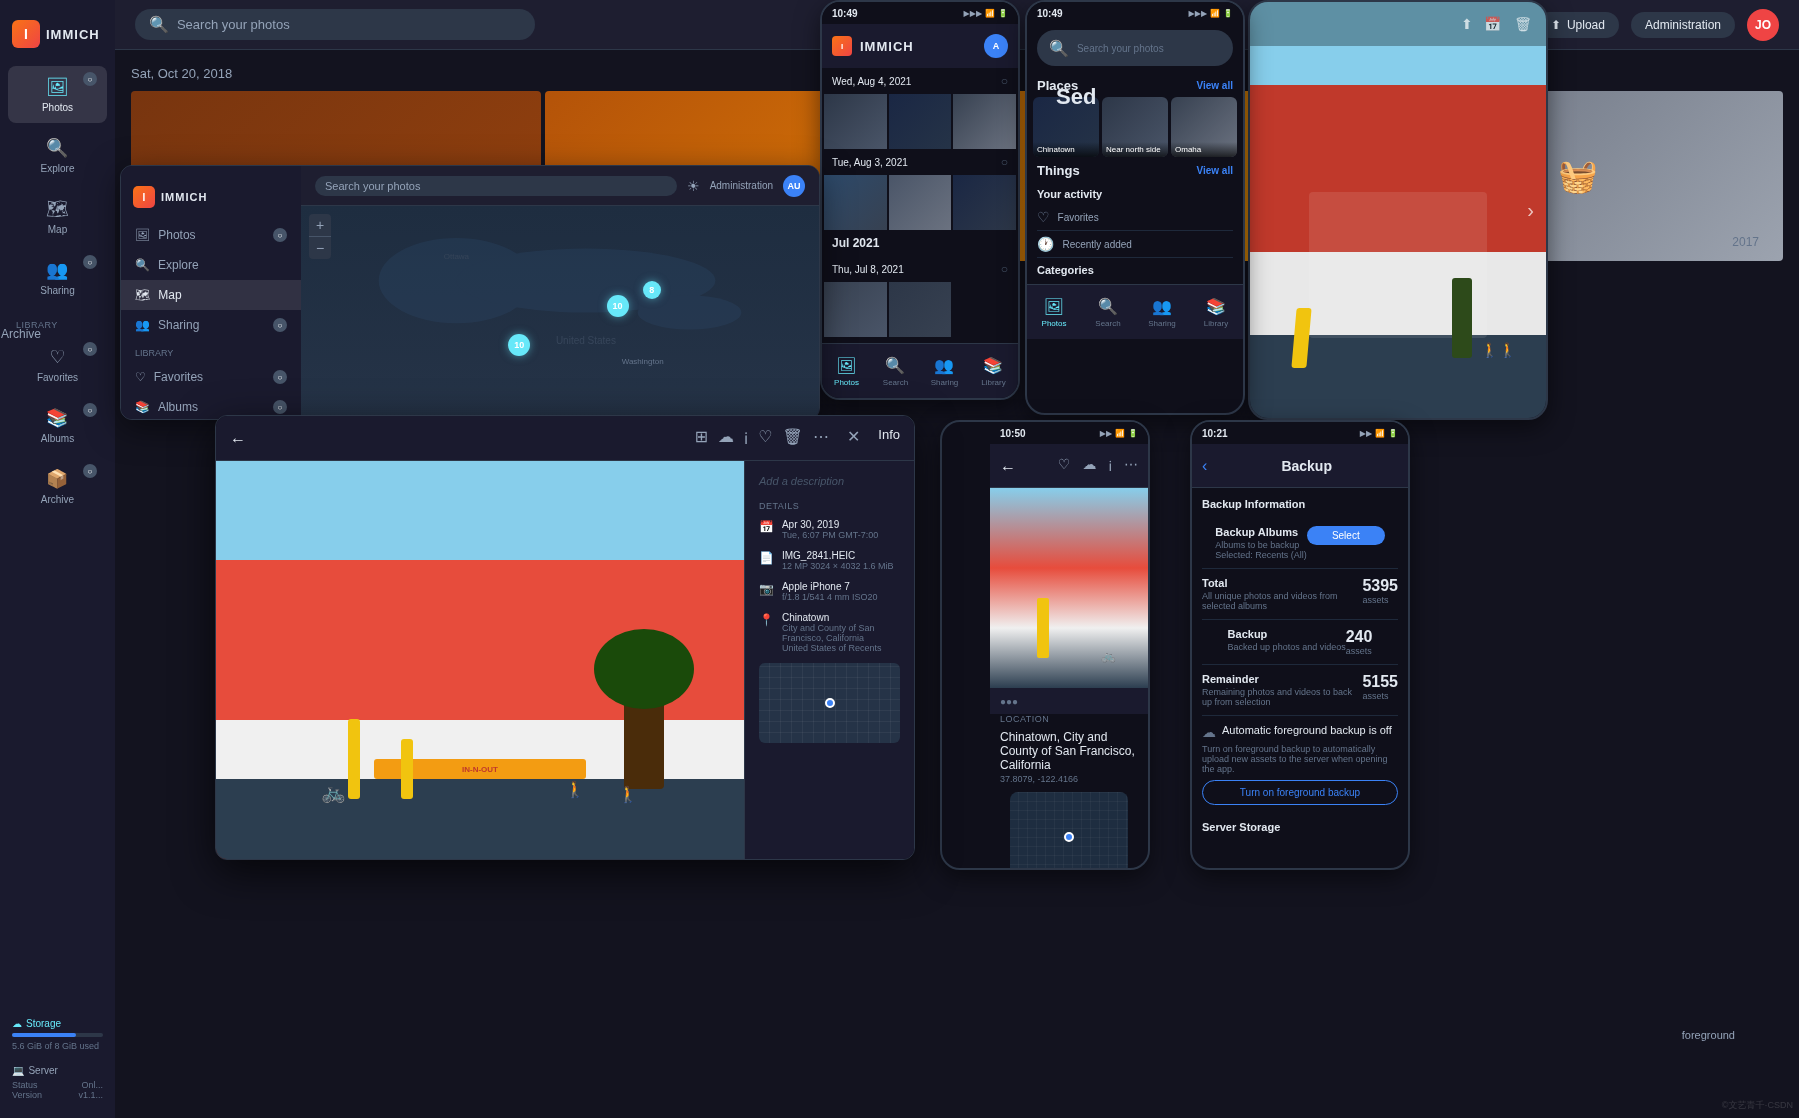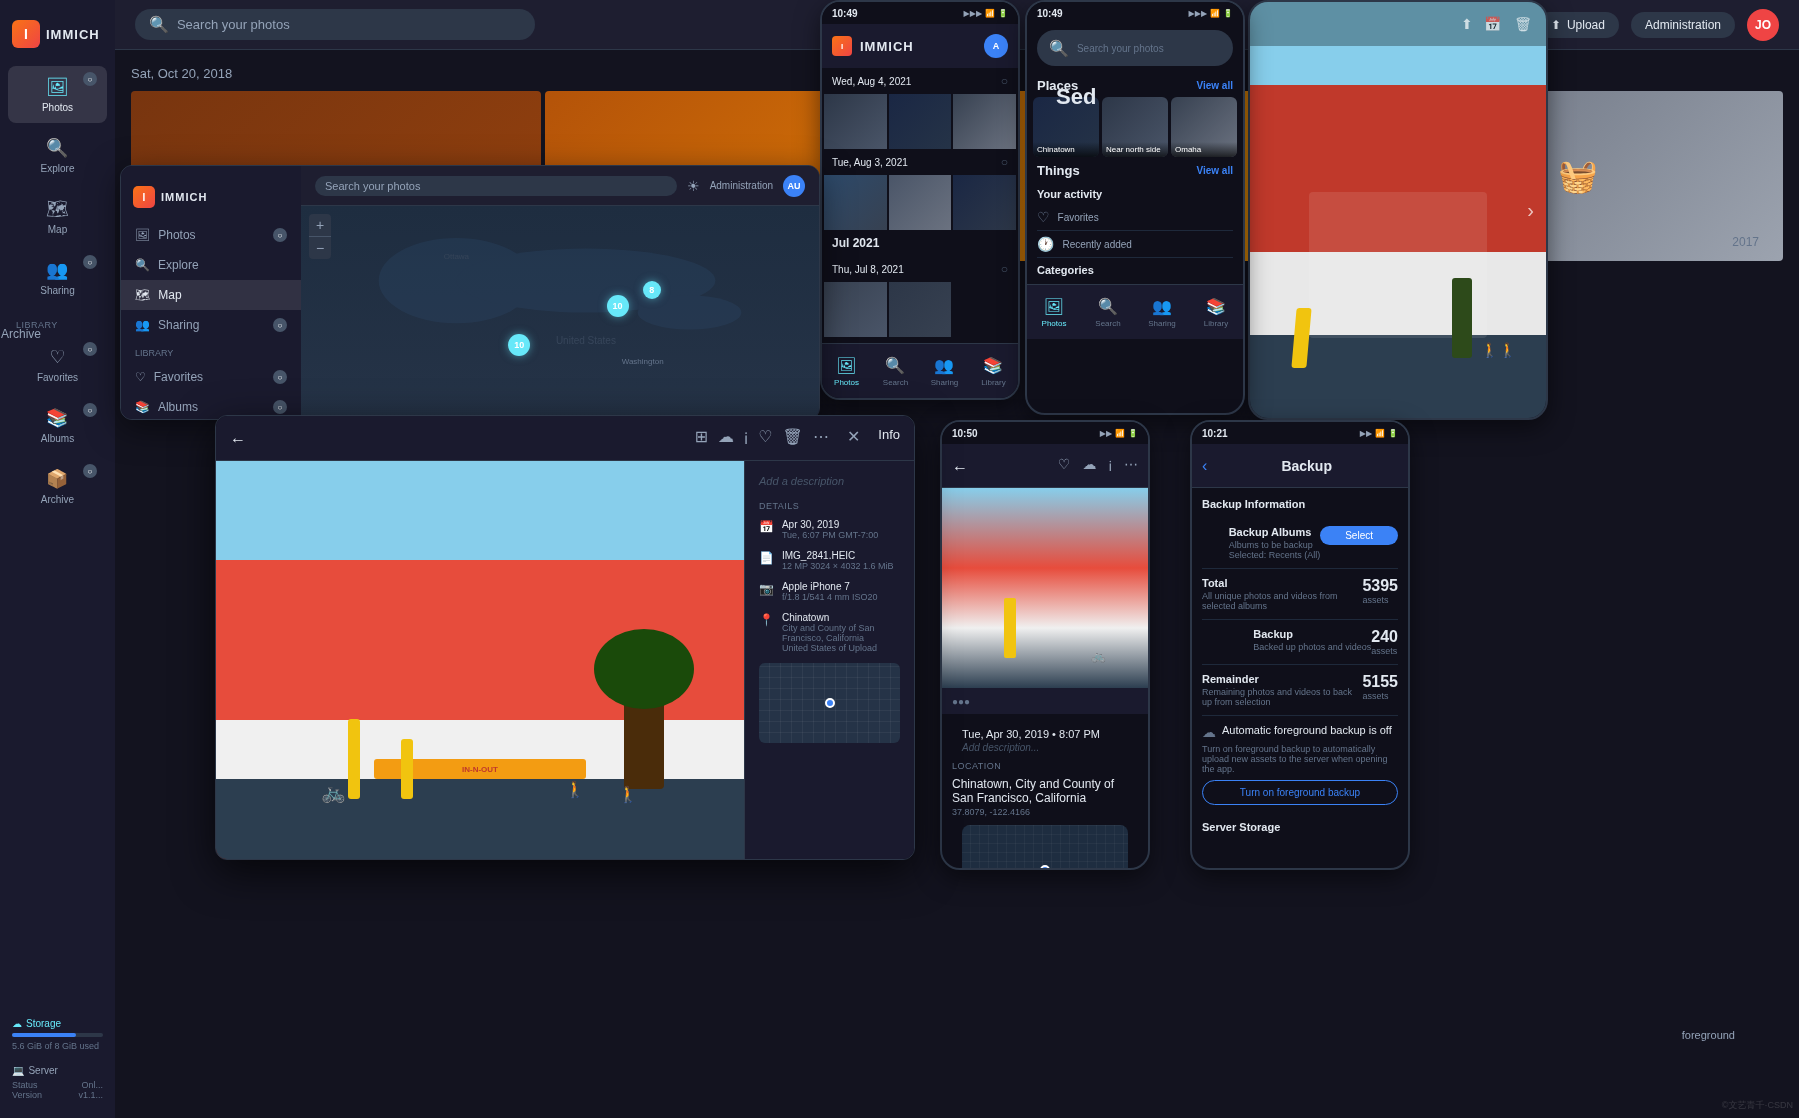--- a/index.html
+++ b/index.html
@@ -596,20 +596,21 @@
       position: absolute;
       left: 940px; top: 420px;
       width: 210px;
       height: 450px;
       background: #0f0f1a;
       border-radius: 20px;
       border: 2px solid #2d3748;
       z-index: 20;
       overflow: hidden;
       box-shadow: 0 8px 24px rgba(0,0,0,0.5);
+      padding-left: 48px;
     }
     .mobile-detail-header {
       height: 44px;
       background: #1a1a2e;
       display: flex; align-items: center;
       padding: 0 10px;
       gap: 10px;
       border-bottom: 1px solid #2d3748;
     }
     .mobile-back-btn { font-size: 16px; color: #e2e8f0; cursor: pointer; }
@@ -668,21 +669,21 @@
       display: flex; align-items: center;
       padding: 0 10px;
       gap: 8px;
       border-bottom: 1px solid #2d3748;
     }
     .backup-back { font-size: 16px; color: #3b82f6; cursor: pointer; }
     .backup-title { font-size: 14px; color: #e2e8f0; font-weight: 600; flex: 1; text-align: center; }
     .backup-content { padding: 10px; overflow-y: auto; height: calc(100% - 66px); }
     .backup-section-title { font-size: 11px; color: #e2e8f0; font-weight: 600; margin-bottom: 8px; }
     .backup-row {
-      display: flex; justify-content: flex-end; align-items: flex-start;
+      display: flex; justify-content: center; align-items: flex-start;
       padding: 8px 0;
       border-bottom: 1px solid #1e293b;
     }
     .backup-row-left {}
     .backup-row-label { font-size: 11px; color: #e2e8f0; font-weight: 600; margin-bottom: 2px; }
     .backup-row-sublabel { font-size: 9px; color: #64748b; }
     .backup-row-value { font-size: 16px; color: #e2e8f0; font-weight: 700; text-align: right; }
     .backup-row-unit { font-size: 9px; color: #64748b; }
     .backup-select-btn {
       background: #3b82f6;
@@ -1009,21 +1010,21 @@
         <div class="info-row-content">
           <div class="info-row-primary">Apple iPhone 7</div>
           <div class="info-row-secondary">f/1.8  1/541  4 mm  ISO20</div>
         </div>
       </div>
       <div class="info-row">
         <span class="info-row-icon">📍</span>
         <div class="info-row-content">
           <div class="info-row-primary">Chinatown</div>
           <div class="info-row-secondary">City and County of San Francisco, California</div>
-          <div class="info-row-secondary">United States of Upload</div>
+          <div class="info-row-secondary">United States of Recents</div>
         </div>
       </div>
       <div class="info-map-mini">
         <div class="mini-map-grid"></div>
         <div class="mini-map-pin"></div>
       </div>
     </div>
   </div>
 </div>
 
@@ -1178,24 +1179,20 @@
       <span class="mobile-detail-action">⋯</span>
     </div>
   </div>
   <div class="mobile-photo-large">
     <div style="position:absolute;bottom:30px;left:30%;width:12px;height:60px;background:#f1c40f;border-radius:2px;"></div>
     <div style="position:absolute;bottom:25px;right:20%;font-size:12px;">🚲</div>
   </div>
   <div class="mobile-photo-caption">
     <span class="mobile-photo-caption-text">●●●</span>
   </div>
-  <div style="padding:8px 10px 0;">
-    <div class="mobile-photo-date">Tue, Apr 30, 2019 • 8:07 PM</div>
-    <div class="mobile-desc-placeholder">Add description...</div>
-  </div>
   <div class="mobile-location-section">
     <div class="mobile-location-label">LOCATION</div>
     <div class="mobile-location-text">Chinatown, City and County of San Francisco, California</div>
     <div class="mobile-location-coords">37.8079, -122.4166</div>
     <div class="mobile-map-area">
       <div style="position:absolute;inset:0;background:repeating-linear-gradient(0deg,transparent,transparent 8px,rgba(255,255,255,0.04) 8px,rgba(255,255,255,0.04) 9px),repeating-linear-gradient(90deg,transparent,transparent 8px,rgba(255,255,255,0.04) 8px,rgba(255,255,255,0.04) 9px);"></div>
       <div style="position:absolute;top:50%;left:50%;transform:translate(-50%,-50%);width:10px;height:10px;background:#3b82f6;border-radius:50%;border:2px solid white;"></div>
     </div>
   </div>
 

